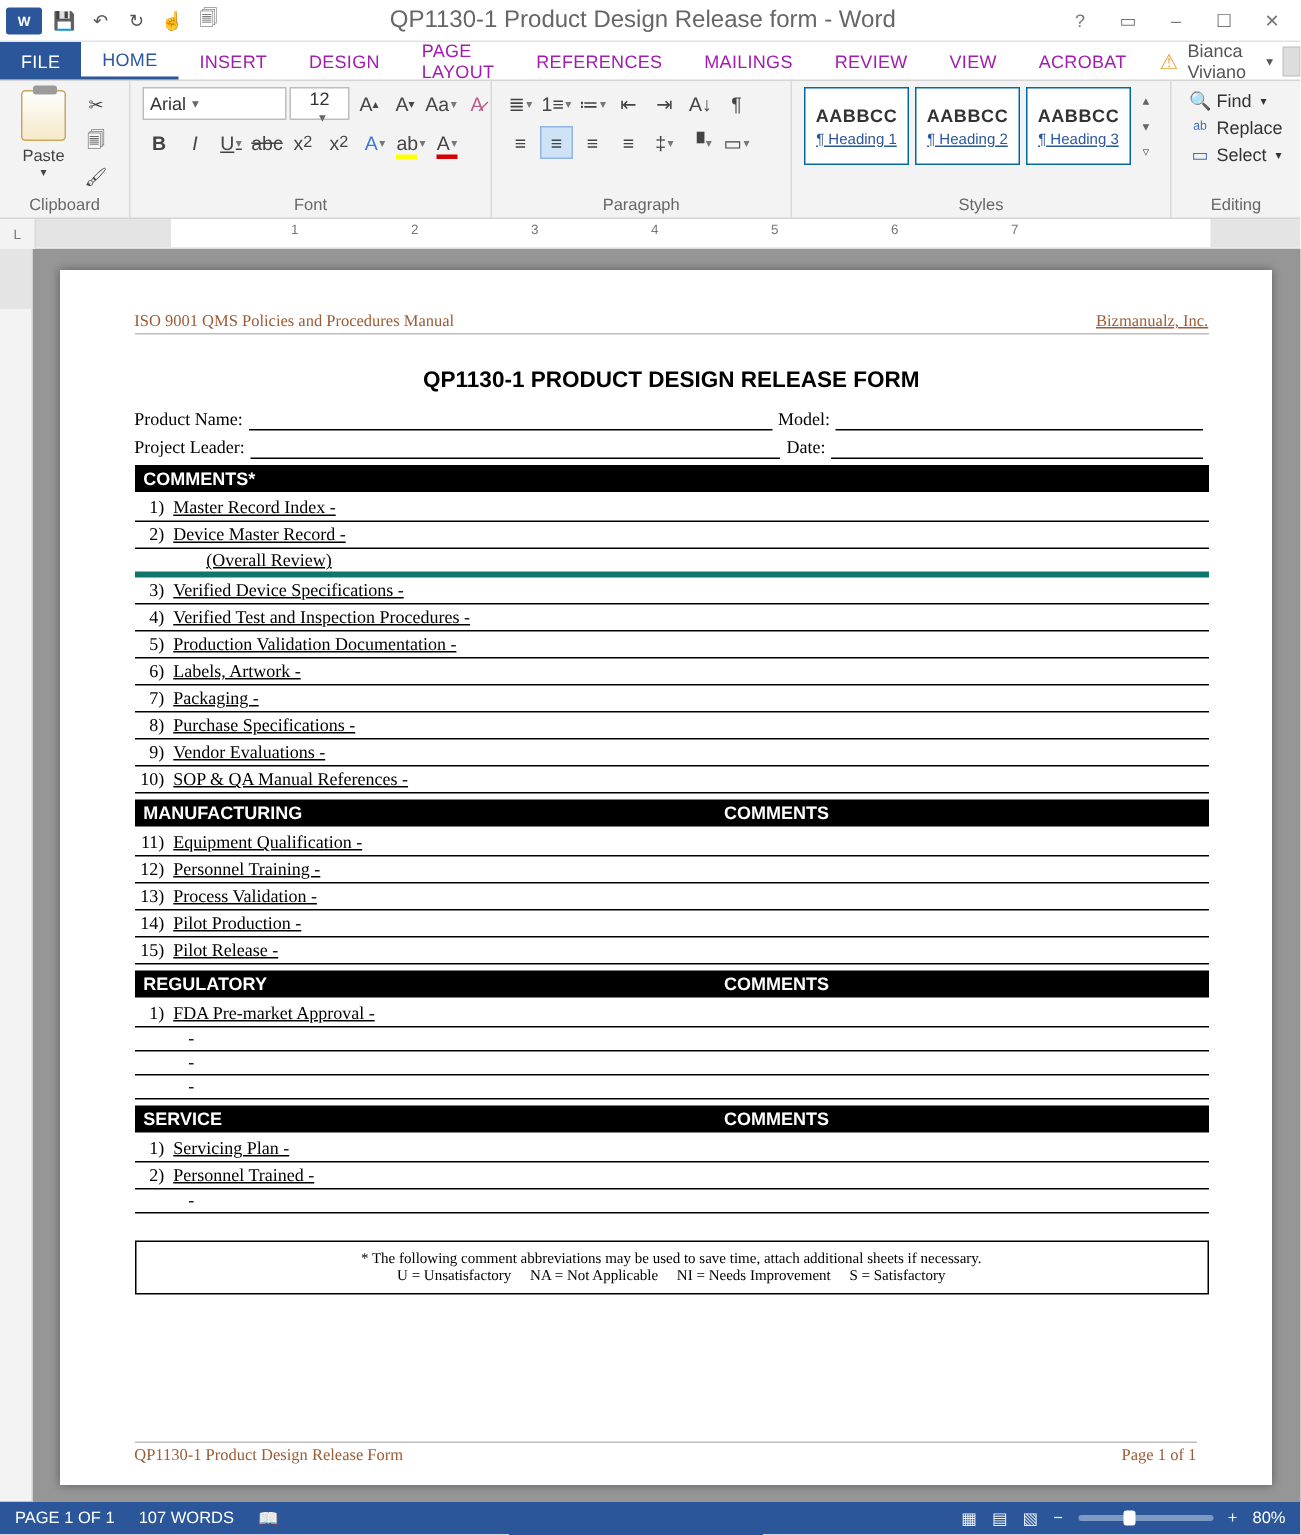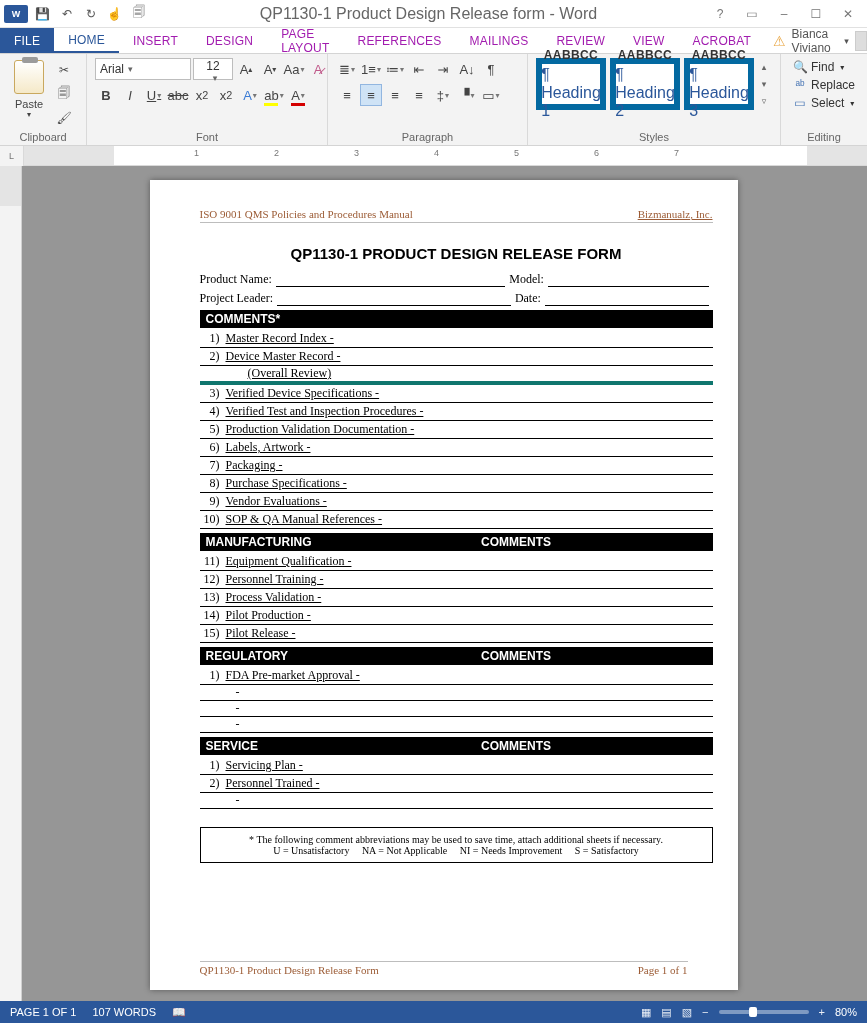--- a/index.html
+++ b/index.html
@@ -71,23 +71,23 @@
   .under{text-decoration:underline;}
   .strike{text-decoration:line-through;}
   .color-bar { display:inline-block; width:14px; height:3px;}
   
   .para-col { display:flex; flex-direction:column;}
   .para-row{ display:flex; gap:2px; margin-bottom:4px;}
   .active-btn { background:#cfe3f6; border:1px solid #92b6e0;}
   
   .styles-body { display:flex; flex-direction:column; align-items:center;}
   .styles-gallery{ display:flex; gap:4px;}
-  .style-tile{ width:70px; height:52px; background:#fff; border:6px solid #0369a1; display:flex; flex-direction:column; align-items:center; justify-content:center; cursor:pointer;}
+  .style-tile{ width:70px; height:52px; background:#fff; border:1px solid #0369a1; display:flex; flex-direction:column; align-items:center; justify-content:center; cursor:pointer;}
   .style-tile .prev { font-weight:bold; font-size:12px; letter-spacing:0.4px; color:#333;}
-  .style-tile .cap { font-size:16px; color:#2b579a; margin-top:4px;}
+  .style-tile .cap { font-size:10px; color:#2b579a; margin-top:4px;text-decoration:underline;}
   .styles-dd { width:16px; display:flex; flex-direction:column; justify-content:space-around; margin-left:2px;}
   .styles-dd span{font-size:9px; color:#666; text-align:center; cursor:pointer;}
   
   .edit-col { display:flex; flex-direction:column; gap:4px; padding-top:2px;}
   .edit-item { display:flex; align-items:center; gap:4px; font-size:12px; cursor:pointer; padding:0 4px;}
   .edit-item .ei{width:14px; text-align:center; color:#3f6fb1;}
   
   .ruler-corner { height:20px; background:#f3f3f3; display:flex;}
   .ruler-corner .corner{ width:24px; border-right:1px solid #d9d9d9; display:flex; align-items:center; justify-content:center; font-size:9px; color:#777;}
   .ruler { flex:1; position:relative; background:#fff; border-bottom:1px solid #d9d9d9; overflow:hidden;}
@@ -98,25 +98,25 @@
     height: calc(1023px - 28px - 26px - 92px - 20px - 22px);
     display:flex;
     justify-content:center;
     overflow:auto;
     padding:14px 0;
     position:relative;
   }
   .vruler{ position:absolute; left:0; top:0; bottom:0; width:22px; background:#f3f3f3; border-right:1px solid #d0d0d0;}
   .vruler .shade{position:absolute; left:0; right:0; background:#e4e4e4;}
   .page {
-    width: 588px;
+    width: 808px;
     height: 810px;
     background:#fff;
     box-shadow:0 0 6px rgba(0,0,0,.4);
-    padding:28px 25px 20px 50px;
+    padding:28px 42px 20px 50px;
     font-family:"Times New Roman", serif;
     color:#000;
     font-size:12px;
     margin-left:20px;
     position:relative;
   }
   .page .hdr { display:flex; justify-content:space-between; color:#9c5c36; font-size:11px; border-bottom:1px solid #bdbdbd; padding-bottom:2px;}
   .page .hdr .right{ text-decoration:underline;}
   .page h1{ text-align:center; font-size:15px; font-weight:bold; margin:22px 0 10px 0; font-family:Arial,sans-serif;}
   .fieldrow { display:flex; margin-bottom:4px; font-size:12px;}

